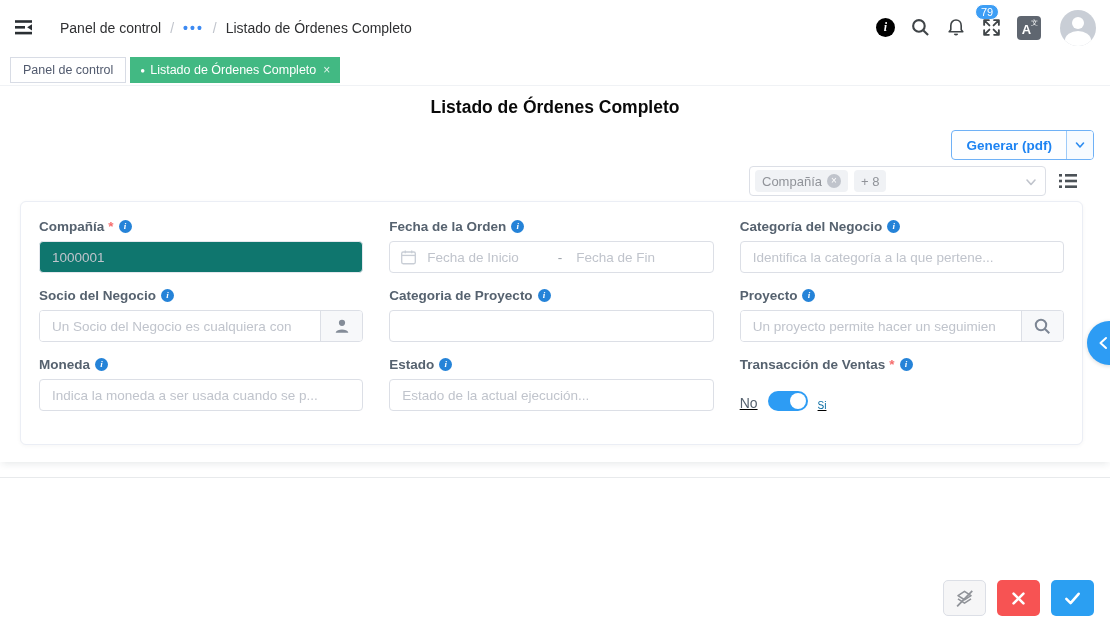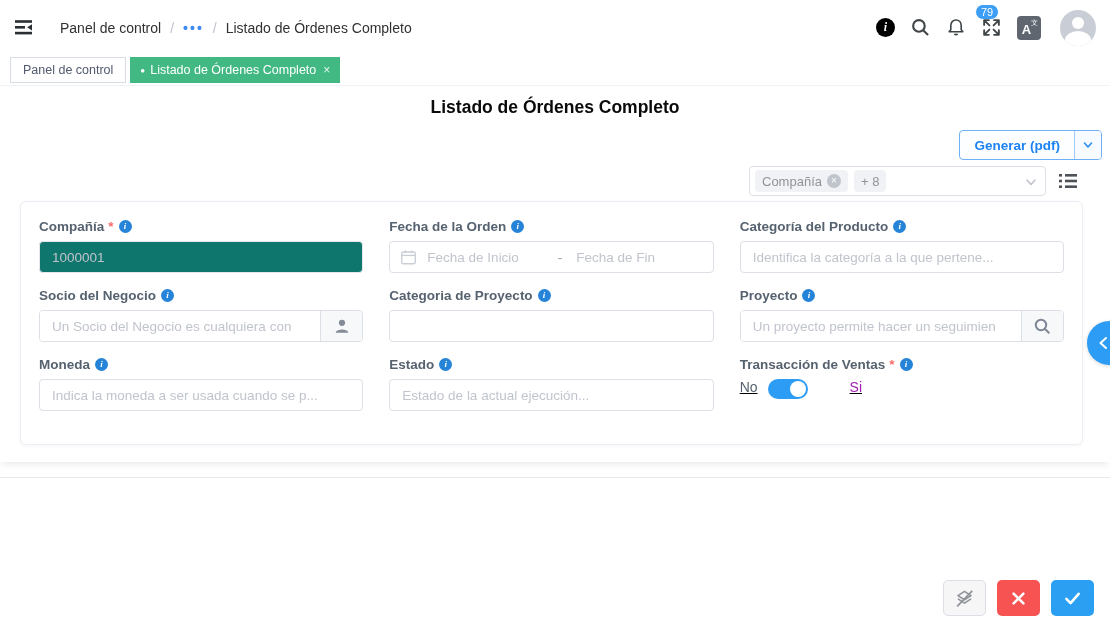--- a/index.html
+++ b/index.html
@@ -29,21 +29,21 @@
   .tab { height:26px; display:inline-flex; align-items:center; padding:0 12px; font-size:12.5px; cursor:pointer; }
   .tab.inactive { background:#fff; border:1px solid #d8dce5; color:#515a6e; }
   .tab.active { background:#42b983; color:#fff; padding:0 10px; }
   .tab-dot { font-size:8px; margin-right:5px; }
   .tab-close { margin-left:7px; font-size:12px; opacity:.85; cursor:pointer; }
 
   
   .panel { position:absolute; top:85px; left:0; right:0; height:377px; background:#fff; border-top:1px solid #f0f2f5; box-shadow:0 4px 7px -2px rgba(31,45,61,.10); }
   .page-title { margin-top:11px; text-align:center; font-size:17.5px; font-weight:700; color:#0a0a0a; }
 
-  .generar-btn { position:absolute; top:44px; right:8px; height:30px; display:inline-flex; align-items:stretch; border:1px solid #6fb1f6; border-radius:4px; background:#fdfeff; overflow:hidden; cursor:pointer; }
+  .generar-btn { position:absolute; top:44px; right:16px; height:30px; display:inline-flex; align-items:stretch; border:1px solid #6fb1f6; border-radius:4px; background:#fdfeff; overflow:hidden; cursor:pointer; }
   .generar-label { display:flex; align-items:center; padding:0 14px; color:#1d83f2; font-size:13.5px; font-weight:700; }
   .generar-caret { display:flex; align-items:center; justify-content:center; width:27px; border-left:1px solid #9ecbf9; background:#f7fbff; }
 
   .filter-row { position:absolute; top:80px; right:32px; display:flex; align-items:center; gap:12px; }
   .filter-select { width:297px; height:30px; border:1px solid #dcdfe6; border-radius:4px; background:#fff; display:flex; align-items:center; padding:0 24px 0 5px; position:relative; cursor:pointer; }
   .chip { display:inline-flex; align-items:center; height:22px; background:#f0f2f5; border-radius:4px; padding:0 7px; margin-right:6px; font-size:13px; color:#909399; }
   .chip-close { width:14px; height:14px; margin-left:5px; border-radius:50%; background:#c0c4cc; color:#fff; font-size:10px; line-height:14px; text-align:center; cursor:pointer; }
   .chip-close::after { content:"×"; }
   .select-caret { position:absolute; right:7px; top:8px; }
   .list-btn { cursor:pointer; display:flex; align-items:center; }
@@ -58,23 +58,23 @@
   input.txt { width:100%; height:32px; border:1px solid #dcdfe6; border-radius:4px; padding:0 12px; font-size:13.5px; color:#606266; outline:none; font-family:"Liberation Sans", sans-serif; background:#fff; }
   input.txt::placeholder { color:#c0c4cc; opacity:1; }
   input.txt:disabled { background:#0f766e; border-color:#e4e7ed; color:#c0c4cc; }
   .daterange { display:flex; align-items:center; height:32px; border:1px solid #dcdfe6; border-radius:4px; padding:0 10px; background:#fff; cursor:text; }
   .dr-text { font-size:13.5px; color:#c0c4cc; flex:1; text-align:left; padding-left:10px; white-space:nowrap; overflow:hidden; }
   .dr-sep { color:#9aa0a8; font-size:13.5px; padding:0 4px; }
   .input-group { display:flex; height:32px; border:1px solid #dcdfe6; border-radius:4px; overflow:hidden; background:#fff; }
   .input-group input { flex:1; min-width:0; border:none; outline:none; padding:0 12px; font-size:13.5px; color:#606266; font-family:"Liberation Sans", sans-serif; }
   .input-group input::placeholder { color:#c0c4cc; opacity:1; }
   .append { width:42px; flex:none; background:#f7f8fa; border-left:1px solid #dcdfe6; display:flex; align-items:center; justify-content:center; cursor:pointer; }
-  .toggle-row { display:flex; align-items:flex-start; height:32px; gap:10px;text-decoration:underline; }
+  .toggle-row { display:flex; align-items:flex-end; height:32px; gap:10px;text-decoration:underline; }
   .tg-no { font-size:14px; color:#56626f; }
-  .tg-si { font-size:14px; color:#a21caf;margin-left:32px; }
+  .tg-si { font-size:10px; color:#0369a1; }
   .switch { width:40px; height:20px; border-radius:10px; background:#2d9cf4; position:relative; cursor:pointer; }
   .switch-knob { position:absolute; top:2px; right:2px; width:16px; height:16px; border-radius:50%; background:#fff; }
 
   
   .float-btn { position:absolute; top:321px; right:-21px; width:44px; height:44px; border-radius:50%; background:#2d9cf4; display:flex; align-items:center; padding-left:8px; cursor:pointer; box-shadow:0 1px 4px rgba(0,0,0,.15); }
 
   
   .divider { position:absolute; top:477px; left:0; right:0; border-top:1px solid #e8eaec; }
   .actions { position:absolute; top:580px; right:16px; display:flex; gap:11px; }
   .act-btn { width:43px; height:36px; border-radius:5px; display:flex; align-items:center; justify-content:center; cursor:pointer; border:none; }
@@ -218,21 +218,21 @@
               </svg>
             </span>
             <span class="dr-text">Fecha de Inicio</span>
             <span class="dr-sep">-</span>
             <span class="dr-text">Fecha de Fin</span>
           </div>
         </div>
 
         <div class="field">
           <div class="field-label">
-            <span>Categoría del Producto</span>
+            <span>Categoría del Negocio</span>
             <span class="info-ic">i</span>
           </div>
           <div class="ctrl">
             <input class="txt" type="text" placeholder="Identifica la categoría a la que pertene..." style="">
           </div>
         </div>
 
         <div class="field">
           <div class="field-label">
             <span>Socio del Negocio</span>

